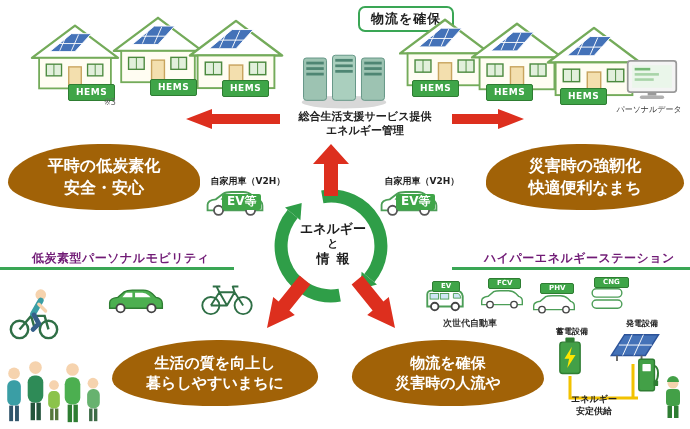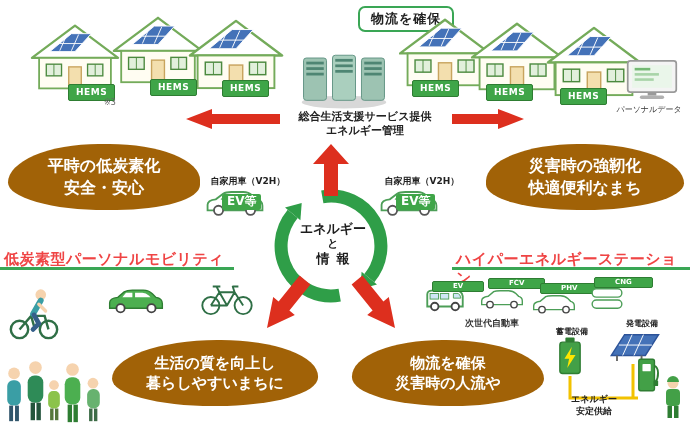--- a/index.html
+++ b/index.html
@@ -13,27 +13,27 @@
   .note{font-size:8px;color:#666;}
   .svc{font-weight:bold;color:#222;text-align:center;line-height:1.3;font-size:11px;}
   .blob{background:#a16207;color:#fff;font-weight:bold;text-align:center;
     display:flex;flex-direction:column;justify-content:center;line-height:1.35;}
   .blob.big{font-size:16px;}
   .blob.mid{font-size:15px;}
   .blob-tl{border-radius:50% 50% 46% 54% / 62% 58% 40% 44%;}
   .blob-tr{border-radius:48% 52% 52% 48% / 58% 62% 42% 40%;}
   .blob-bl{border-radius:52% 48% 50% 50% / 60% 56% 44% 42%;}
   .blob-br{border-radius:48% 52% 48% 52% / 56% 60% 42% 44%;}
-  .sectitle{font-weight:bold;font-size:15px;color:#ef4444;letter-spacing:.5px;}
+  .sectitle{font-weight:bold;font-size:12px;color:#701a75;letter-spacing:.5px;margin-left:28px;}
   .secline{height:3px;background:#3aa655;}
   .carlabel{font-size:9px;color:#222;text-align:center;font-weight:bold;}
   .caption{font-size:8px;color:#333;text-align:center;}
   .caption9{font-size:9px;color:#333;text-align:center;font-weight:bold;}
   .vbadge{background:#3fa548;color:#fff;font-weight:bold;font-size:7px;line-height:1.3;
-    padding:0 20px;border-radius:2px;border:1px solid #2e7d32;}
+    padding:0 8px;border-radius:2px;border:1px solid #2e7d32;}
   .evbadge{background:#3fa548;color:#fff;font-weight:bold;font-size:12px;line-height:1.3;
     padding:0 5px;border-radius:2px;text-align:right;}
   .smalllabel{font-size:8px;color:#222;text-align:center;font-weight:bold;}
   .hub{font-weight:bold;color:#1c1c1c;text-align:center;line-height:1.25;}
   .hub .l1,.hub .l3{font-size:13px;}
   .hub .l2{font-size:11px;}
   .hub .l3{letter-spacing:.55em;text-indent:.55em;}
   .supply{font-size:9px;font-weight:bold;color:#222;text-align:center;line-height:1.3;}
 </style>
 </head>
@@ -256,21 +256,21 @@
     <circle cx="38" cy="18" r="3.5" fill="#fff" stroke="#444" stroke-width="1.5"></circle>
   </svg>
   <div class="abs vbadge" style="left:540px;top:283px;">PHV</div>
 
   <svg class="abs" style="left:588px;top:286px;width:38px;height:26px" viewBox="0 0 38 28">
     <rect x="3" y="3" width="32" height="9" rx="4.5" fill="#ffffff" stroke="#4c9e57" stroke-width="1.5"></rect>
     <rect x="3" y="15" width="32" height="9" rx="4.5" fill="#ffffff" stroke="#4c9e57" stroke-width="1.5"></rect>
   </svg>
   <div class="abs vbadge" style="left:594px;top:277px;">CNG</div>
 
-  <div class="abs caption9" style="left:444px;top:317px;width:96px;">次世代自動車</div>
+  <div class="abs caption9" style="left:422px;top:317px;width:96px;">次世代自動車</div>
 
   <div class="abs smalllabel" style="left:546px;top:326px;width:52px;">蓄電設備</div>
   <svg class="abs" style="left:558px;top:337px;width:24px;height:38px" viewBox="0 0 26 40">
     <rect x="8" y="0" width="10" height="5" rx="1" fill="#2e7d32"></rect>
     <rect x="2" y="5" width="22" height="34" rx="3" fill="#43a047" stroke="#2e7d32" stroke-width="1.5"></rect>
     <polygon points="15,10 7,23 12,23 10,33 19,19 13,19" fill="#ffe600"></polygon>
   </svg>
   <div class="abs smalllabel" style="left:616px;top:318px;width:52px;">発電設備</div>
   <svg class="abs" style="left:606px;top:329px;width:56px;height:34px" viewBox="0 0 56 36">
     <polygon points="4,28 18,6 54,6 40,28" fill="#4472b8" stroke="#2c5399" stroke-width="1.5"></polygon>

